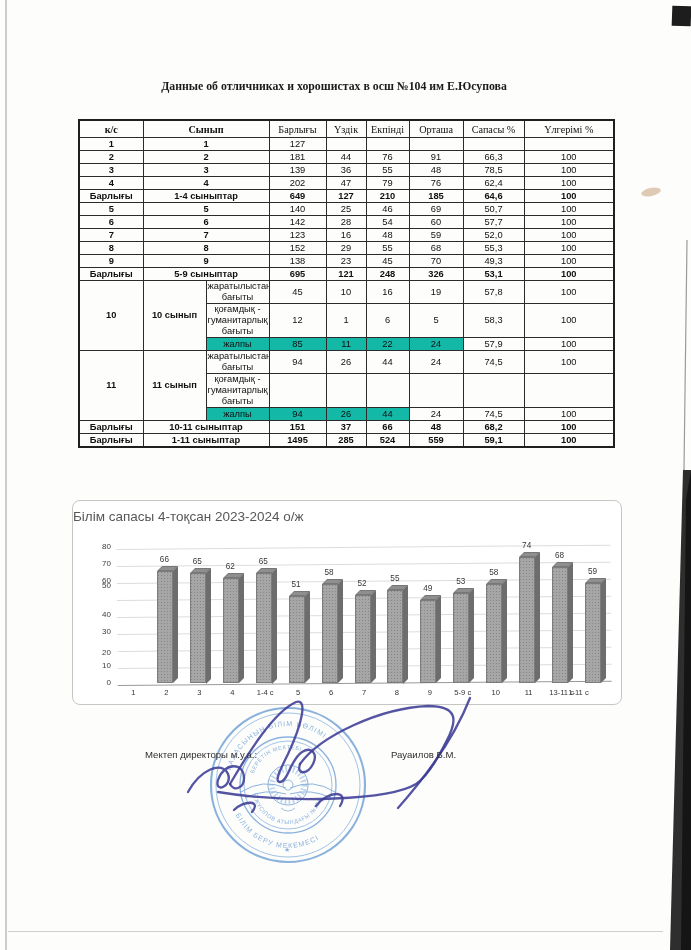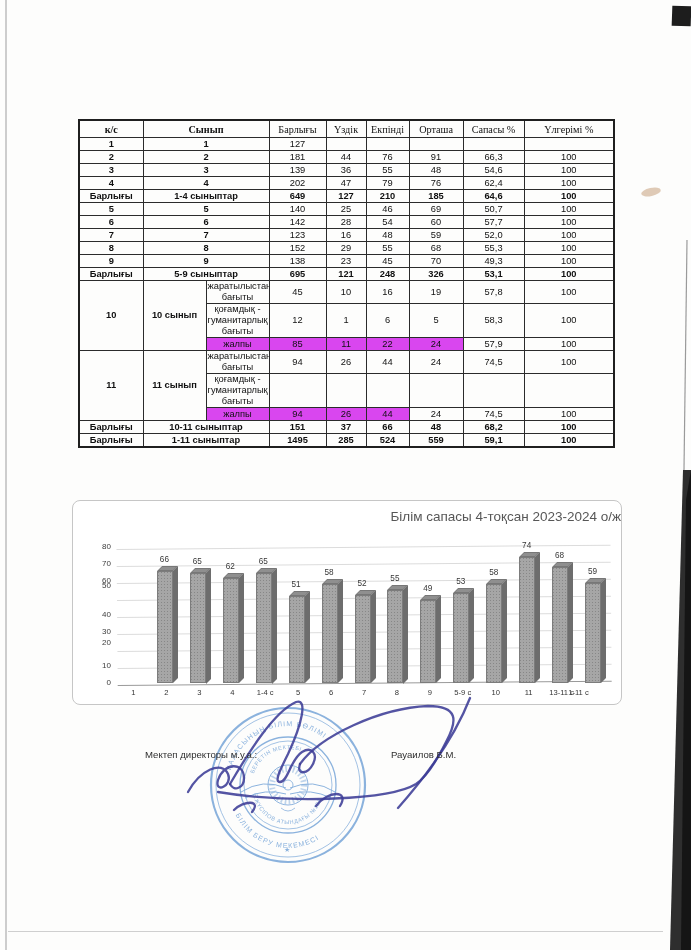--- a/index.html
+++ b/index.html
@@ -27,28 +27,28 @@
   }
   table.res td{
     border:1px solid #2b2b2b;height:12px;padding:0 1px;
     font-size:9.3px;line-height:11px;text-align:center;color:#101010;
     overflow:hidden;
   }
   tr.head td{font-family:"Liberation Serif",serif;font-size:10.2px;height:16px;margin-top:16px;}
   tr.total td{font-weight:bold;}
   td.b{font-weight:bold;}
   td.dir{font-size:8.3px;line-height:9.5px;padding:1px 2px;}
-  td.sh{background:#d946ef;}
+  td.sh{background:#14b8a6;}
   
   #chart{
     position:absolute;left:72px;top:500px;width:548px;height:203px;
     background:#ffffff;border:1px solid #c6c6c6;border-radius:8px;
   }
   #chart-title{
-    position:absolute;left:0;top:8px;width:100%;text-align:right;
+    position:absolute;left:0;top:8px;width:100%;text-align:left;
     font-size:13.5px;color:#575757;
   }
   .grid{position:absolute;height:1px;background:#dcdcdc;}
   .grid.axis{background:#9a9a9a;}
   .gridwrap{position:absolute;left:0;top:0;width:100%;height:100%;transform:rotate(-0.5deg);}
   .ytick{position:absolute;width:28px;text-align:right;font-size:8px;color:#3c3c3c;}
   .xtick{position:absolute;text-align:center;font-size:7.6px;color:#333;}
   .vlabel{position:absolute;text-align:center;font-size:8.2px;color:#373737;}
   .bar3d{position:absolute;}
   .bf{position:absolute;left:0;bottom:0;width:16px;top:0;background-color:#a6a6a6;
@@ -73,20 +73,21 @@
 <div class="scan-corner-square"></div>
 <div class="scan-smudge"></div>
 <div class="scan-bottom-line"></div>
 <svg class="scan-right-svg" viewBox="0 0 26 950">
   <line x1="22" y1="240" x2="19" y2="470" stroke="#9a9a9a" stroke-width="1.2"></line>
   <polygon points="26,470 18,470 5,950 26,950" fill="#2e2e2e"></polygon>
   <polygon points="26,470 21,500 16,950 26,950" fill="#151515"></polygon>
 </svg>
 
 <div class="doc-title">
+  <div>Данные об отличниках и хорошистах в осш №104 им Е.Юсупова</div>
 </div>
 
 <table class="res" id="res-table">
   <colgroup>
     <col style="width:64px">
       <col style="width:63px">
       <col style="width:63px">
     <col style="width:57px">
       <col style="width:40px">
       <col style="width:43px">
@@ -125,21 +126,21 @@
         <td>66,3</td>
         <td>100</td>
       </tr>
       <tr>
         <td class="b">3</td>
         <td colspan="2" class="b">3</td>
         <td>139</td>
         <td>36</td>
         <td>55</td>
         <td>48</td>
-        <td>54,6</td>
+        <td>78,5</td>
         <td>100</td>
       </tr>
       <tr>
         <td class="b">4</td>
         <td colspan="2" class="b">4</td>
         <td>202</td>
         <td>47</td>
         <td>79</td>
         <td>76</td>
         <td>62,4</td>
@@ -305,21 +306,21 @@
       <div class="grid" style="left: 44px; top: 131px; width: 494px;"></div>
       <div class="grid" style="left: 44px; top: 114px; width: 494px;"></div>
       <div class="grid" style="left: 44px; top: 97px; width: 494px;"></div>
       <div class="grid" style="left: 44px; top: 80px; width: 494px;"></div>
       <div class="grid" style="left: 44px; top: 63px; width: 494px;"></div>
       <div class="grid" style="left: 44px; top: 46px; width: 494px;"></div>
     </div>
   <div id="plot" style="position:absolute;left:0;top:0;width:100%;height:100%;">
       <div class="ytick" style="left: 10px; top: 177px;">0</div>
       <div class="ytick" style="left: 10px; top: 160px;">10</div>
-      <div class="ytick" style="left: 10px; top: 137px;">20</div>
+      <div class="ytick" style="left: 10px; top: 147px;">20</div>
       <div class="ytick" style="left: 10px; top: 126px;">30</div>
       <div class="ytick" style="left: 10px; top: 109px;">40</div>
       <div class="ytick" style="left: 10px; top: 80px;">50</div>
       <div class="ytick" style="left: 10px; top: 75px;">60</div>
       <div class="ytick" style="left: 10px; top: 58px;">70</div>
       <div class="ytick" style="left: 10px; top: 41px;">80</div>
       <div class="xtick" style="left: 44px; top: 187px; width: 32.9333px;">1</div>
       <div class="xtick" style="left: 76.9333px; top: 187px; width: 32.9333px;">2</div>
       <div class="bar3d" style="left: 83.9px; top: 69.8px; width: 21px; height: 112.2px;">
         <div class="bs"></div>

